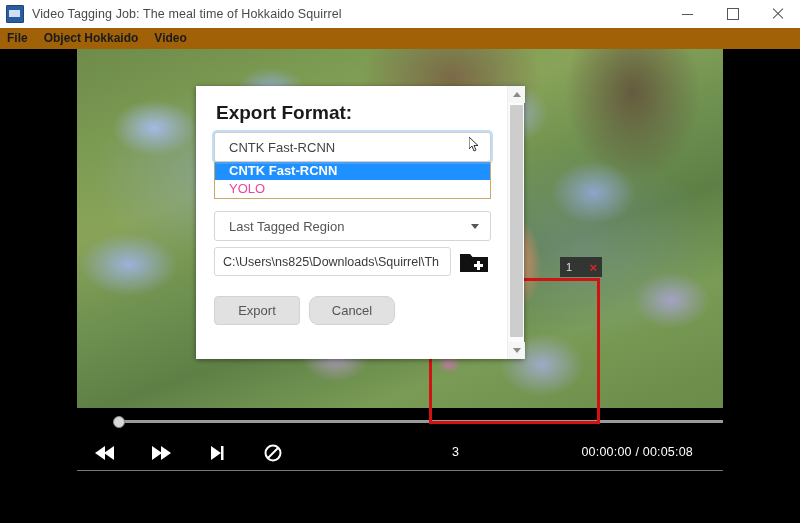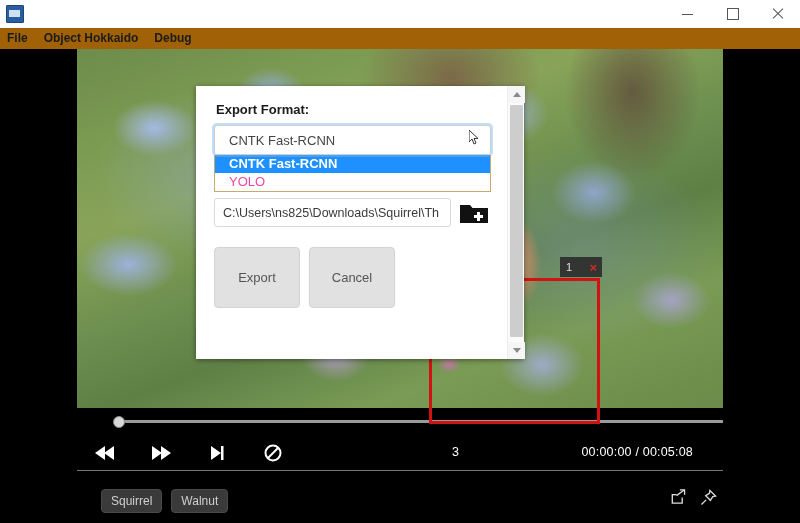--- a/index.html
+++ b/index.html
@@ -245,21 +245,21 @@
     z-index: 20;
     box-sizing: border-box;
   }
   .dialog-body {
     position: absolute; left: 0; top: 0;
     width: 311px; height: 273px;
     padding: 16px 18px 0 18px;
     box-sizing: border-box;
   }
   .dlg-label {
-    font-size: 13px; font-weight: bold; color: #1a1a1a;
+    font-size: 19px; font-weight: bold; color: #1a1a1a;
     margin: 0 0 8px 2px;
   }
   .dlg-label.second { margin-top: 22px; }
 
   .select-closed {
     position: relative;
     width: 277px; height: 30px;
     border: 1px solid #cfcfcf;
     border-radius: 3px;
     background: #fff;
@@ -337,25 +337,25 @@
   .dlg-buttons {
     display: flex; margin-top: 20px;
   }
   .dlg-btn {
     min-width: 60px; height: 27px;
     background: #e1e1e1;
     border: 1px solid #d3d3d3;
     border-radius: 4px;
     font-size: 13px; color: #555;
     display: flex; align-items: center; justify-content: center;
-    padding: 16px 12px;
+    padding: 0 12px;
     font-family: "Liberation Sans", sans-serif;
     text-align: right;
   }
-  .dlg-btn + .dlg-btn { margin-left: 9px; }
+  .dlg-btn + .dlg-btn { margin-left: 9px; border-radius: 9px; }
 
   
   .dlg-scroll {
     position: absolute; right: 0; top: 0;
     width: 17px; height: 273px;
     background: #fbfbfb;
     border-left: 1px solid #eee;
     box-sizing: border-box;
   }
   .sb-arrow {
@@ -383,37 +383,38 @@
     border-radius: 1px;
   }
 </style>
 </head>
 <body>
 
 <div id="app">
 
   <div class="titlebar">
     <div class="app-icon"></div>
+    <div class="title-text">Video Tagging Job: The meal time of Hokkaido Squirrel</div>
     <div class="win-buttons">
       <div class="win-btn">
         <span class="glyph-min"></span>
       </div>
       <div class="win-btn">
         <span class="glyph-max"></span>
       </div>
       <div class="win-btn">
         <span class="glyph-close"></span>
       </div>
     </div>
   </div>
 
   <div class="menubar">
     <div class="menu-item">File</div>
     <div class="menu-item">Object Hokkaido</div>
-    <div class="menu-item">Debug</div>
+    <div class="menu-item">Video</div>
   </div>
 
   <div class="stage">
 
     <div class="video-area">
       <div class="video-bg"></div>
       <div class="video-blur-overlay"></div>
       <div class="squirrel-tail"></div>
       <div class="squirrel"></div>
       <div class="flower-pink-1"></div>
@@ -455,56 +456,44 @@
           <circle cx="9" cy="9" r="7.5" fill="none" stroke="#fff" stroke-width="2"></circle>
           <line x1="4" y1="14" x2="14" y2="4" stroke="#fff" stroke-width="2"></line>
         </svg>
       </div>
       <div class="frame-num">3</div>
       <div class="time-display">00:00:00 / 00:05:08</div>
     </div>
 
     <div class="divider-line"></div>
 
-    <div class="tags-row">
-      <div class="tag-chip">Squirrel</div>
-      <div class="tag-chip">Walnut</div>
-      <div class="tags-actions">
-        <svg class="action-icon" viewBox="0 0 18 18">
-          <path d="M3 6 H3.5 V15 H14 V9" fill="none" stroke="#dcdcdc" stroke-width="1.4"></path>
-          <path d="M3 6 H8" fill="none" stroke="#dcdcdc" stroke-width="1.4"></path>
-          <path d="M8 7 L16 1" fill="none" stroke="#dcdcdc" stroke-width="1.4"></path>
-          <path d="M11.5 1 H16.5 V6" fill="none" stroke="#dcdcdc" stroke-width="1.4"></path>
-        </svg>
-        <svg class="action-icon" viewBox="0 0 18 18">
-          <path d="M10.5 1.5 L16.5 7.5 L13.5 8 L11 12 L6 7 L10 4.5 Z" fill="none" stroke="#dcdcdc" stroke-width="1.4"></path>
-          <line x1="6.5" y1="11.5" x2="1.5" y2="16.5" stroke="#dcdcdc" stroke-width="1.4"></line>
-        </svg>
-      </div>
-    </div>
 
   </div>
 
   <div class="dialog">
     <div class="dialog-body">
 
       <div class="dlg-label">Export Format:</div>
 
       <div class="select-closed">
         <span class="sel-text">CNTK Fast-RCNN</span>
         <svg class="cursor-arrow" viewBox="0 0 11 16">
           <polygon points="0,0 0,12 3,9 5,14 7,13 5,8.5 9,8.5" fill="#ffffff" stroke="#333" stroke-width="1"></polygon>
         </svg>
       </div>
 
       <div class="dropdown-list">
         <div class="dd-item selected">CNTK Fast-RCNN</div>
         <div class="dd-item">YOLO</div>
       </div>
 
+      <div class="select-plain">
+        <span class="sel-text">Last Tagged Region</span>
+        <span class="caret"></span>
+      </div>
 
 
       <div class="path-row">
         <input class="path-input" type="text" value="C:\Users\ns825\Downloads\Squirrel\Th" style="">
         <div class="folder-btn">
           <svg width="30" height="24" viewBox="0 0 30 24">
             <path d="M1 4 H11 L13.5 7 H29 V22 H1 Z" fill="#111111"></path>
             <rect x="18" y="11" width="3" height="9" fill="#ffffff"></rect>
             <rect x="15" y="14" width="9" height="3" fill="#ffffff"></rect>
           </svg>

